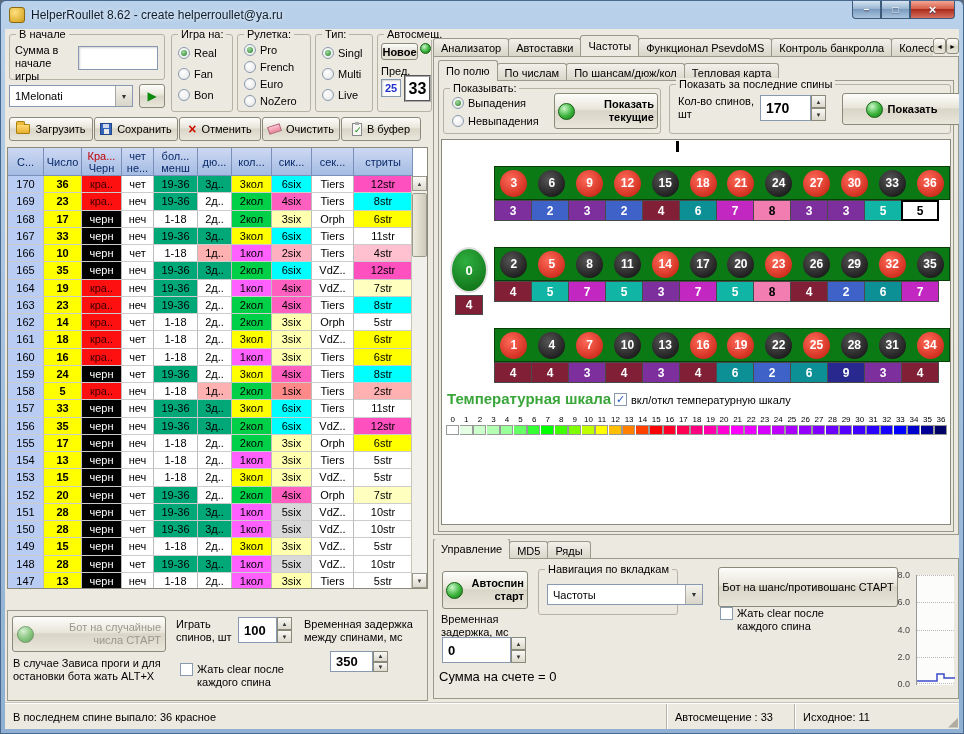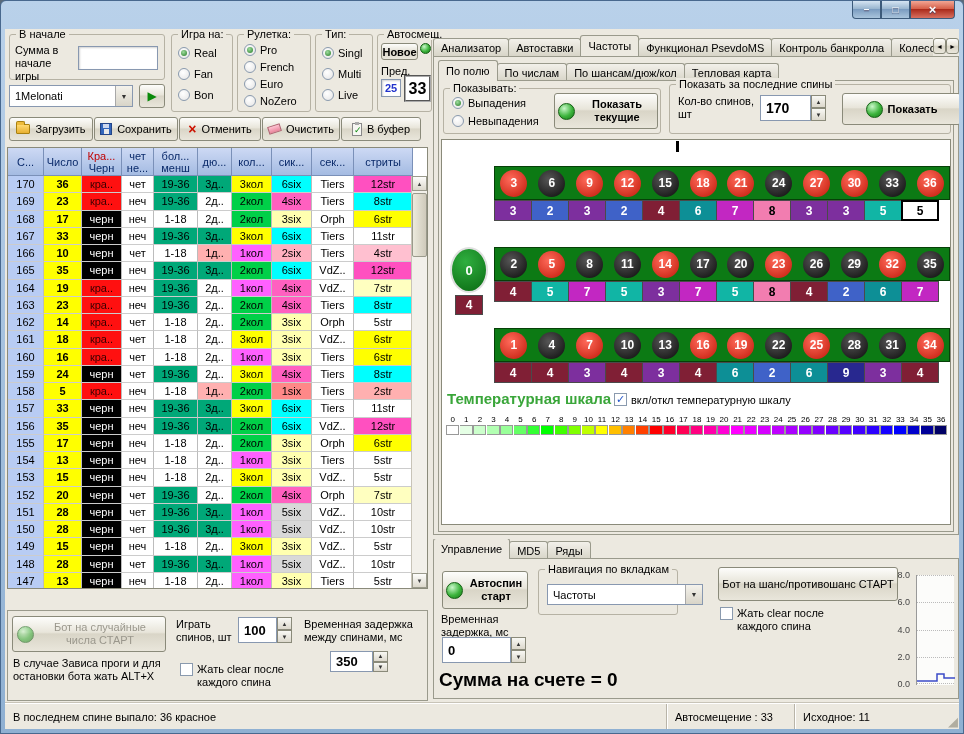--- a/index.html
+++ b/index.html
@@ -15,21 +15,21 @@
   .wbtn.min{border-radius:0 0 0 4px}
   .wbtn.cls{width:45px;background:linear-gradient(#f2a694,#d6604a 45%,#ab2c1c 50%,#d87060);border-radius:0 0 4px 0;font-size:13px}
   .client{position:absolute;left:4px;top:28px;right:4px;bottom:4px;background:#ece9e0;overflow:hidden}
   
   .grp{position:absolute;border:1px solid #b6b2a4;border-radius:3px}
   .legend{position:absolute;top:-7px;left:6px;background:#ece9e0;padding:0 3px;white-space:nowrap}
   .ropt{position:absolute;display:flex;align-items:center;gap:4px;white-space:nowrap}
   .rdot{width:12px;height:12px;border-radius:50%;border:1px solid #8a9aae;background:radial-gradient(circle at 40% 35%,#fff,#e4e4e4);position:relative;flex:0 0 auto}
   .ropt.sel .rdot::after{content:"";position:absolute;left:2px;top:2px;width:6px;height:6px;border-radius:50%;background:radial-gradient(circle at 40% 35%,#9fdc9f,#237a23)}
   .cb{width:13px;height:13px;border:1px solid #8a9aae;background:#fff;display:flex;align-items:center;justify-content:center;font-size:11px;font-weight:bold;color:#2255cc;flex:0 0 auto}
-  .btn{border:1px solid #8a8a7a;border-radius:3px;background:linear-gradient(#fdfdfb,#e8e5da 45%,#d9d5c7 50%,#e9e6db);display:flex;align-items:center;justify-content:center;gap:5px;text-align:center}
+  .btn{border:1px solid #8a8a7a;border-radius:3px;background:linear-gradient(#fdfdfb,#e8e5da 45%,#d9d5c7 50%,#e9e6db);display:flex;align-items:center;justify-content:center;gap:5px;text-align:right}
   .btn.dis{color:#9a978c}
   .inp{border:1px solid #8898b0;background:#fff;box-shadow:inset 1px 1px 2px rgba(0,0,0,.18)}
   .spinbox{position:absolute;display:flex}
   .spinbox .val{flex:1;border:1px solid #8898b0;background:#fff;display:flex;align-items:center;padding-left:5px;font-weight:bold;font-size:13px}
   .spinbox .arrows{width:15px;display:flex;flex-direction:column}
   .spinbox .sa{flex:1;border:1px solid #8a8a7a;background:linear-gradient(#f8f8f4,#dcd8cc);font-size:6px;display:flex;align-items:center;justify-content:center;color:#333}
   .combo{position:absolute;border:1px solid #8898b0;background:#fff;display:flex;align-items:stretch}
   .combo .ctext{flex:1;display:flex;align-items:center;padding-left:5px;overflow:hidden;white-space:nowrap}
   .combo .carr{width:17px;border-left:1px solid #a8a8a8;background:linear-gradient(#f4f2ec,#d8d4c8);display:flex;align-items:center;justify-content:center;font-size:7px;color:#333}
   .tabs{position:absolute;display:flex;align-items:flex-end;overflow:hidden}
@@ -77,31 +77,35 @@
   .marker{position:absolute;left:234px;top:1px;width:3px;height:11px;background:#000}
   .templabel{position:absolute;font-size:15px;font-weight:bold;color:#3aa63a;white-space:nowrap}
   .scale{position:absolute;display:flex}
   .scell{flex:1;display:flex;flex-direction:column;align-items:center;overflow:hidden}
   .snum{font-size:8px;height:11px;line-height:11px}
   .sswatch{width:100%;height:10px;border:1px solid #999;margin-left:-1px}
   
   .glabel{position:absolute;font-size:9px;color:#444;width:26px;text-align:right}
   .grid{position:absolute;border-left:1px solid #999;background:#fcfcfa}
   .gline{position:absolute;left:0;right:0;border-top:1px dotted #bbb}
-  .balance{position:absolute;font-size:19px;font-weight:bold}
+  .balance{position:absolute;font-size:13px;font-weight:normal}
   
   .statusbar{position:absolute;left:0;right:0;bottom:0;height:26px;background:#ece9e0;border-top:1px solid #fff;box-shadow:0 -1px 0 #c8c4b8;display:flex;align-items:center}
   .ssec{height:100%;display:flex;align-items:center;padding:0 8px;border-right:1px solid #b8b4a8;box-shadow:1px 0 0 #fff;white-space:nowrap}
   .grip{position:absolute;right:1px;bottom:0;font-size:13px;color:#b0ada0}
   .two{line-height:13px}
 </style>
 </head>
 <body>
 
 <div class="window">
+  <div class="titlebar">
+    <div class="appicon"></div>
+    <span class="title">HelperRoullet 8.62 - create helperroullet@ya.ru</span>
+  </div>
   <div class="winbtns">
     <div class="wbtn min">–</div>
     <div class="wbtn">□</div>
     <div class="wbtn cls">×</div>
   </div>
 
   <div class="client">
 
     <div class="grp" style="left:4px;top:5px;width:156px;height:46px">
       <span class="legend">В начале</span>
@@ -952,21 +956,21 @@
             <div class="sa">▼</div>
           </div>
       </div>
       <div class="grp" style="left:104px;top:10px;width:140px;height:46px">
         <span class="legend">Навигация по вкладкам</span>
         <div class="combo" style="left:8px;top:14px;width:156px;height:21px">
           <div class="ctext">Частоты</div>
           <div class="carr">▼</div>
         </div>
       </div>
-      <div class="btn" style="position:absolute;left:284px;top:8px;width:180px;height:34px">
+      <div class="btn" style="position:absolute;left:284px;top:8px;width:180px;height:40px">
         <span class="two">Бот на шанс/противошанс СТАРТ</span>
       </div>
       <label style="position:absolute;left:286px;top:48px;display:flex;gap:4px;width:136px">
         <span class="cb"></span>
         <span class="two">Жать clear после каждого спина</span>
       </label>
 
       <div class="glabel" style="left:450px;top:11px">8.0</div>
       <div class="glabel" style="left:450px;top:38px">6.0</div>
       <div class="glabel" style="left:450px;top:66px">4.0</div>

